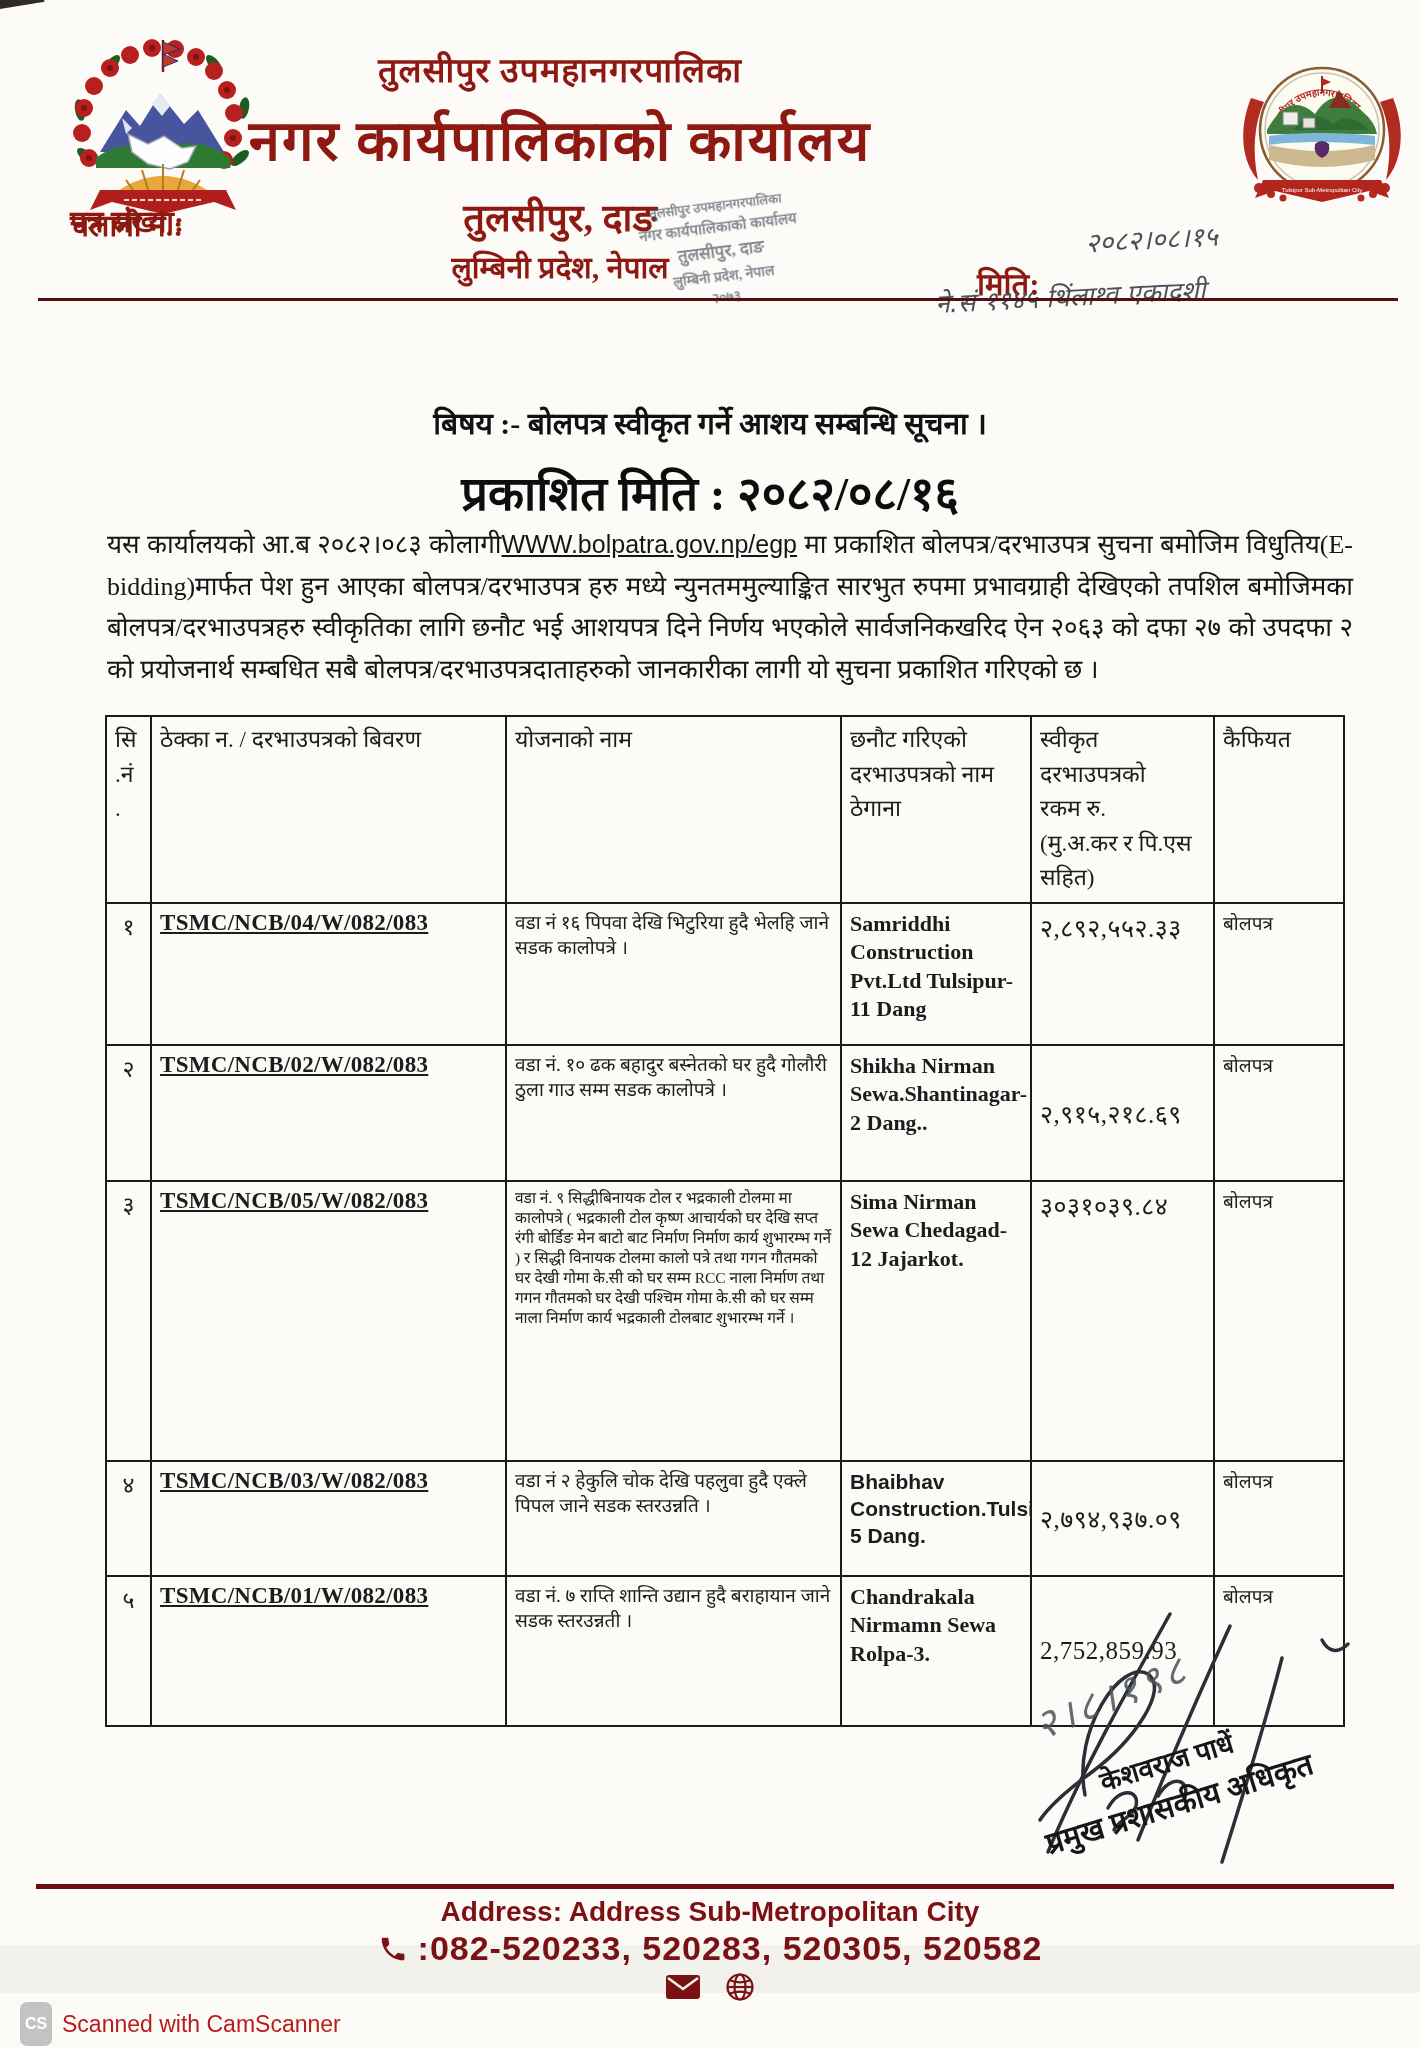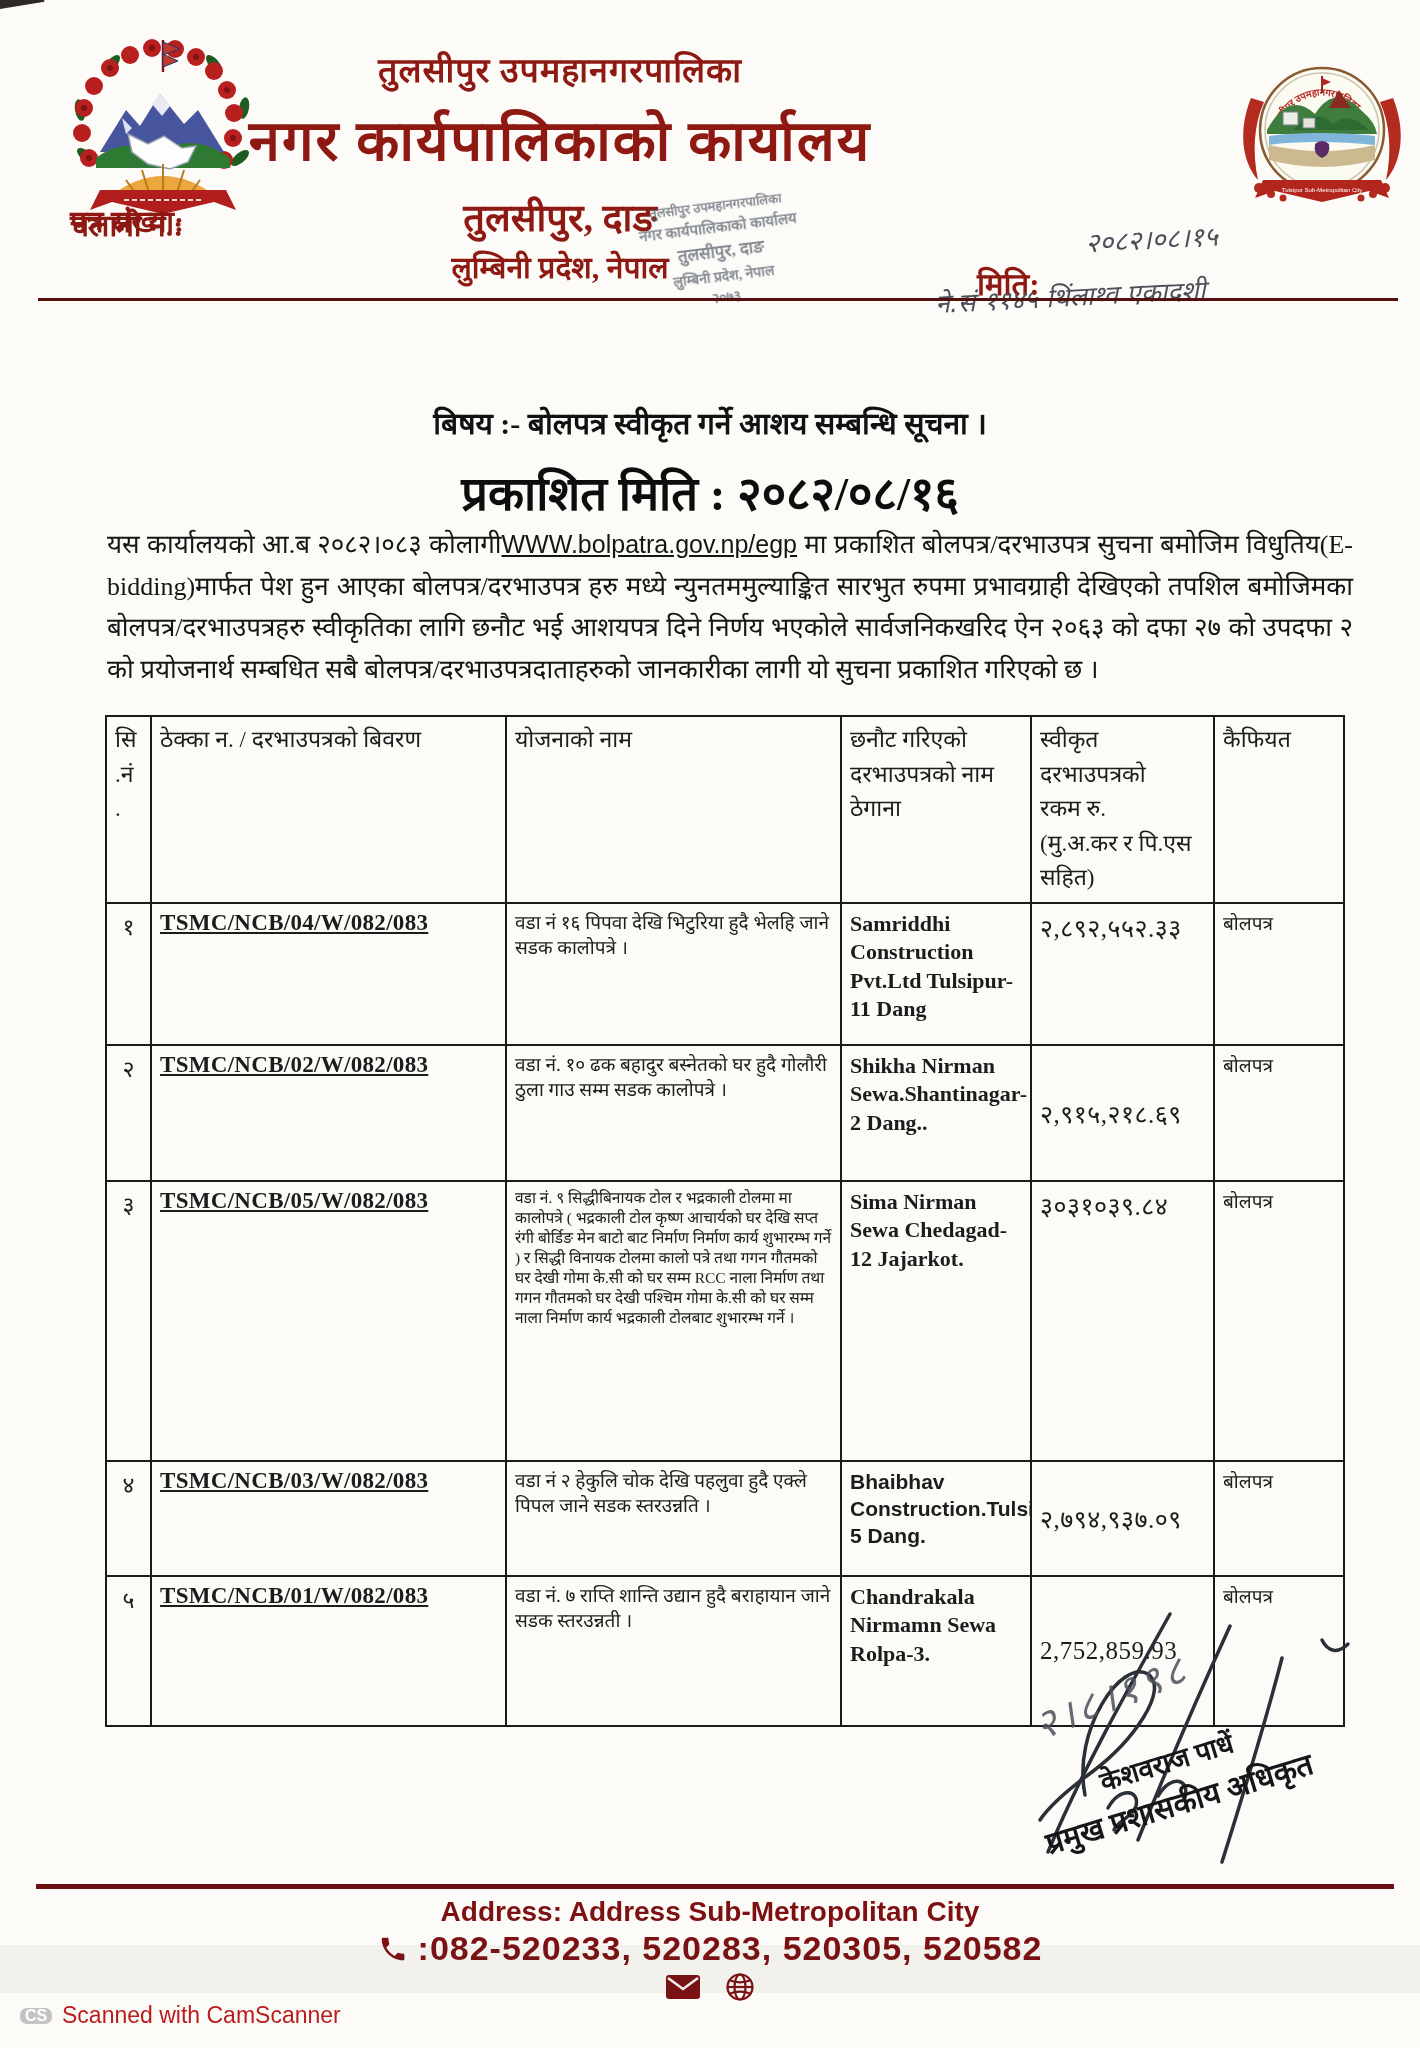--- a/index.html
+++ b/index.html
@@ -78,21 +78,21 @@
         font-family:"Liberation Sans", sans-serif; font-weight:bold; }
   .ftr-line{ display:flex; justify-content:center; align-items:center; gap:10px; }
   .ftr-address{ top:1896px; font-size:28px; }
   .ftr-phone{ top:1929px; font-size:34px; letter-spacing:1px; }
   .ftr-contact{ top:1972px; font-size:30px; }
 
   .scan-band{ position:absolute; left:0; top:1945px; width:1420px; height:48px;
               background:rgba(60,55,45,.05); }
   .camscanner{ position:absolute; left:20px; top:2002px; display:flex; align-items:center; gap:10px;
                font-family:"Liberation Sans", sans-serif; }
-  .cs-badge{ width:32px; height:16px; background:#c3c3c3; border-radius:7px; color:#fff;
+  .cs-badge{ width:32px; height:44px; background:#c3c3c3; border-radius:7px; color:#fff;
              font-size:16px; font-weight:bold; display:flex; align-items:center; justify-content:center; }
   .cs-text{ color:#b91c1c; font-size:23px; }
 </style>
 </head>
 <body>
 
 <div class="page">
 
   <div class="scan-artifact-tl"></div>
 

